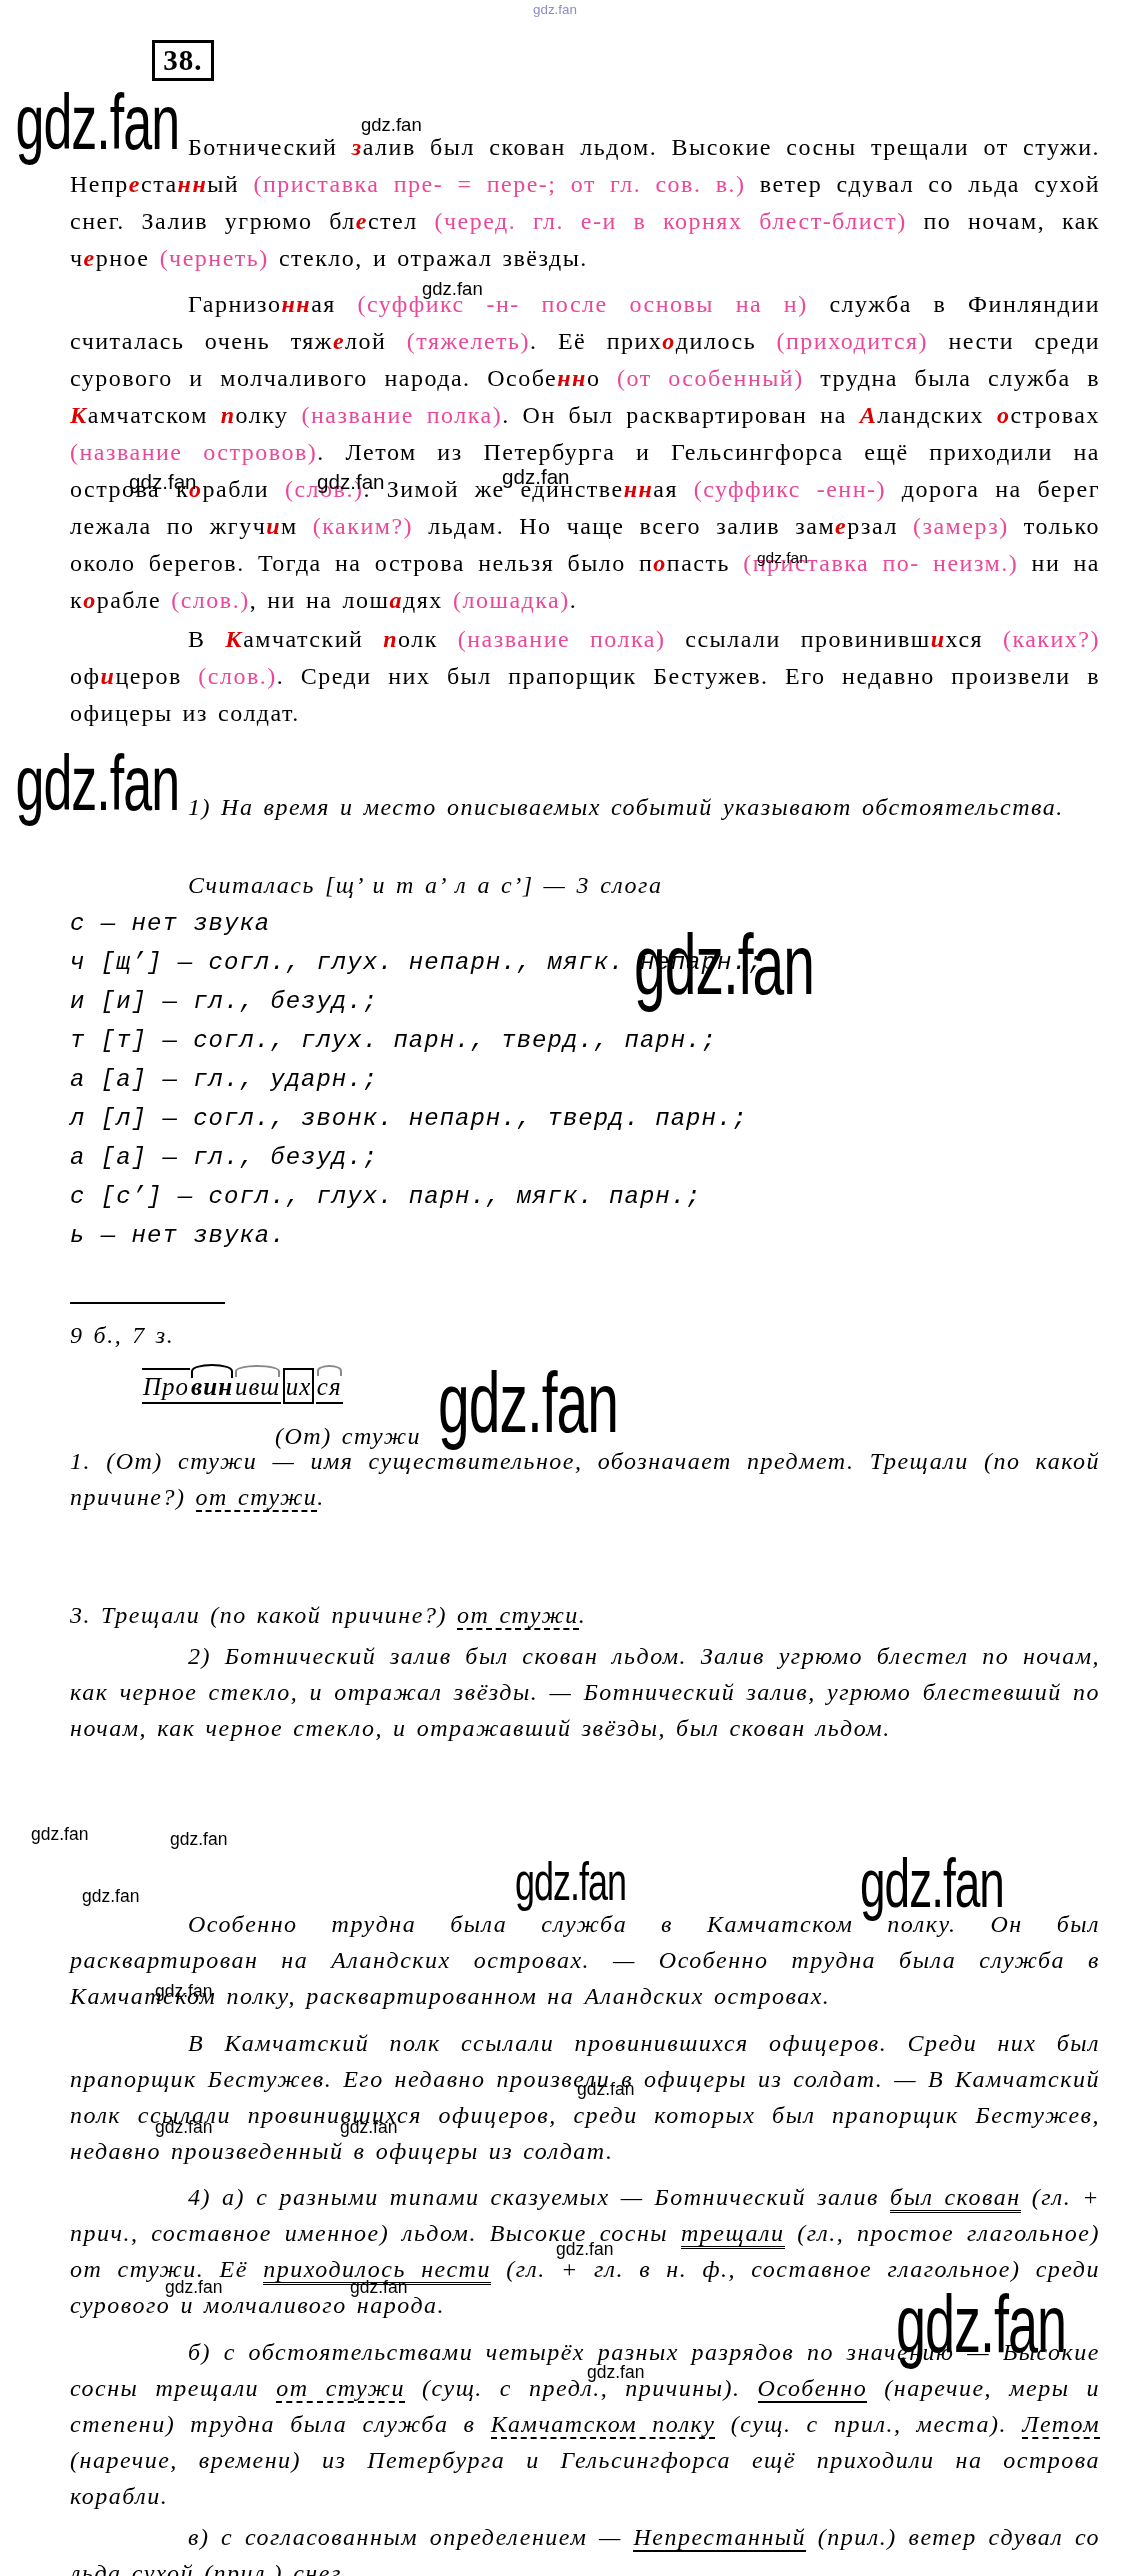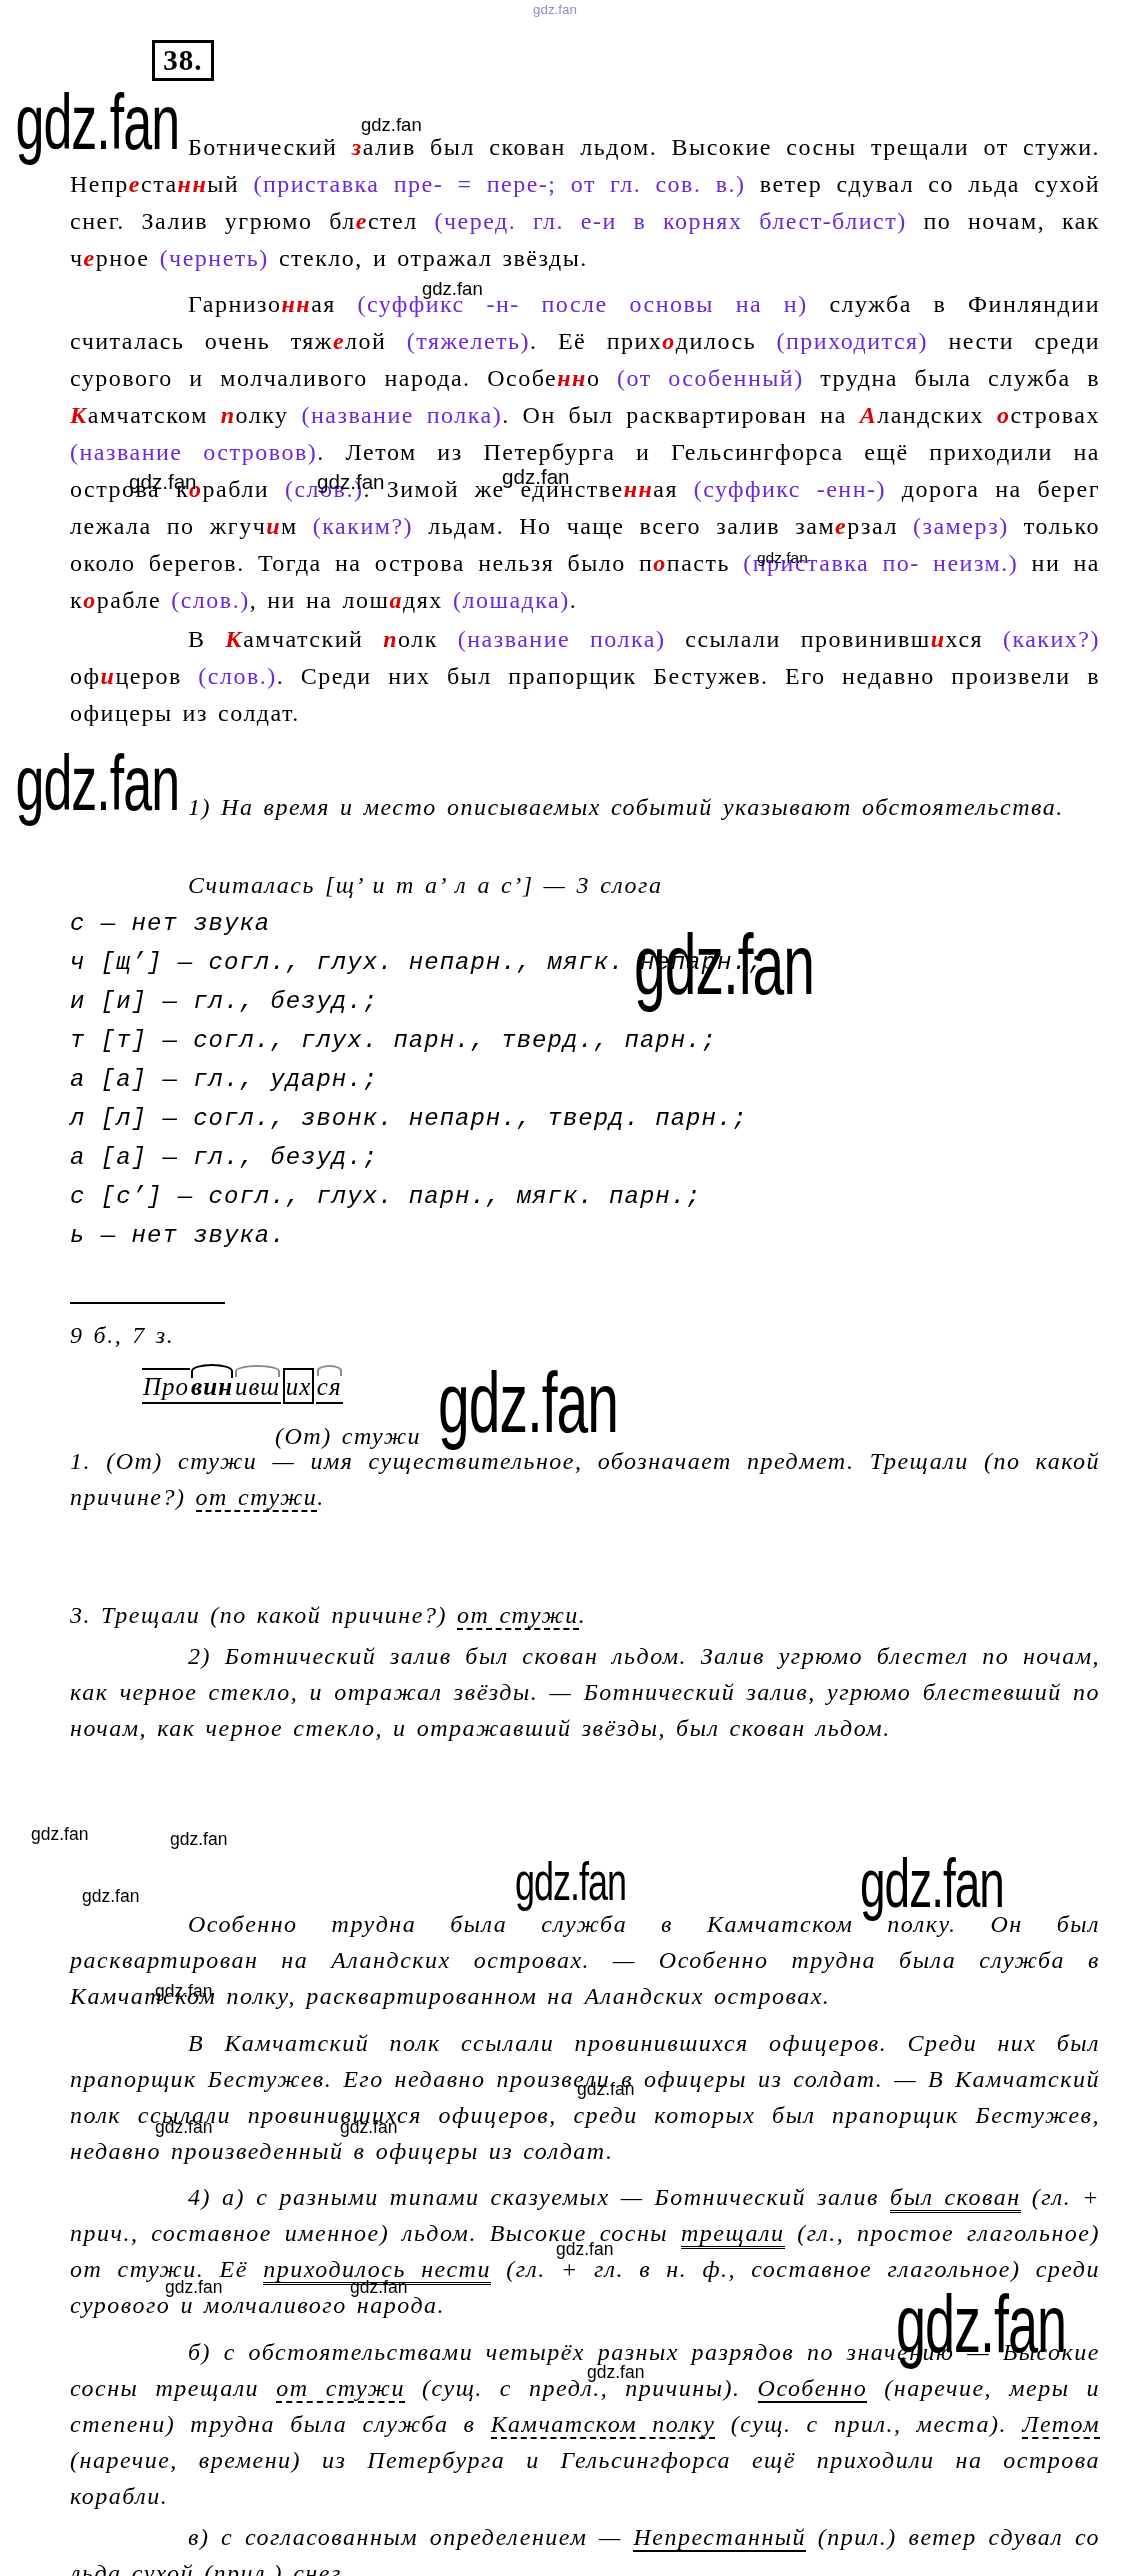--- a/index.html
+++ b/index.html
@@ -7,21 +7,21 @@
         font-family:"Liberation Serif",serif;color:#000;}
   .abs{position:absolute;}
   
   .par{position:absolute;left:70px;width:1030px;font-size:24px;line-height:37px;
        letter-spacing:1.5px;word-spacing:2.6px;text-align:justify;}
   .ans{font-style:italic;line-height:36px;}
   .ind{text-indent:118px;}
   
   .sg-b{}
   .sg-r{color:#dd0000;font-weight:bold;font-style:italic;}
-  .sg-g{color:#6d28d9;margin-top:32px;}
+  .sg-g{color:#ec4899;margin-top:32px;}
   .sg-u{border-bottom:2.1px solid #000;}
   .sg-d{border-bottom:2.6px dashed #000;}
   .sg-w{border-bottom:3.6px double #000;}
   
   .exnum{position:absolute;left:152px;top:40px;border:3.1px solid #000;
          font-weight:bold;font-size:29px;padding:1px 8.2px;letter-spacing:1px;}
   
   .wm{position:absolute;font-family:"Liberation Sans",sans-serif;color:#000;white-space:nowrap;}
   .wm-big{transform:scaleY(1.5);transform-origin:top left;letter-spacing:-1px;}
   .wm-small{font-size:20.6px;}

